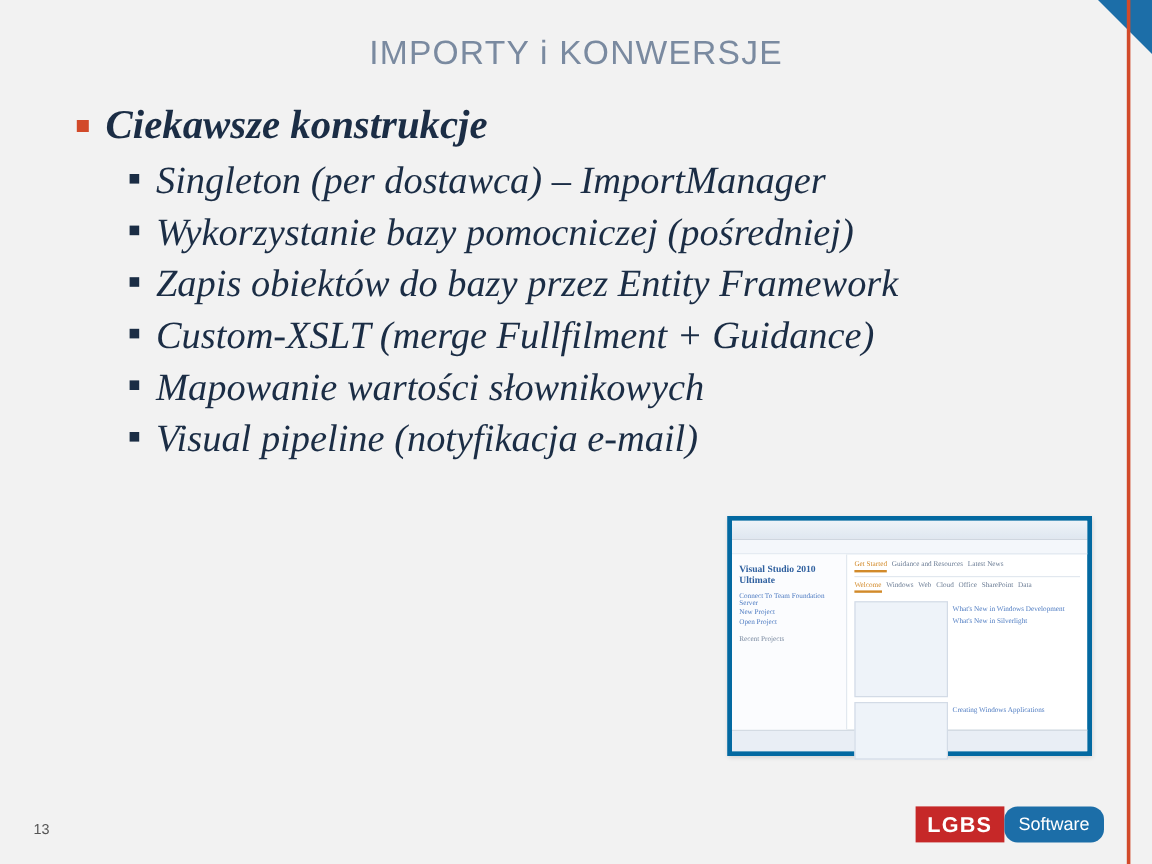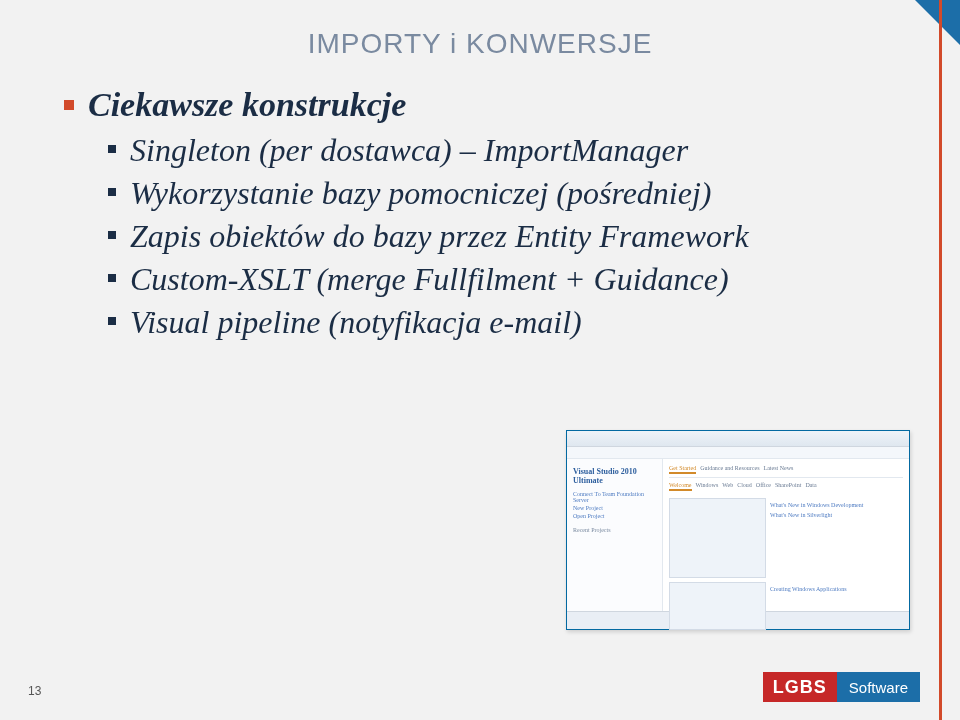--- a/index.html
+++ b/index.html
@@ -83,24 +83,24 @@
   }
   .lvl2 > li .txt {
     font-size: 32px;
     color: #1b2d45;
     font-style: italic;
   }
   .shot {
     position: absolute;
     right: 50px;
     bottom: 90px;
-    width: 344px;
+    width: 304px;
     height: 200px;
     background: #fff;
-    border: 1px solid #0369a1;
+    border: 4px solid #0369a1;
     box-shadow: 1px 2px 4px rgba(0,0,0,.15);
   }
   .shot .bar {
     height: 16px;
     background: linear-gradient(#eef3f8,#dfe7f0);
     border-bottom: 1px solid #cfd6df;
   }
   .shot .menu {
     height: 12px;
     background: #f4f7fb;
@@ -184,39 +184,41 @@
     align-items: center;
   }
   .logo .r {
     background: #1c6ea8;
     color: #fff;
     padding: 4px 12px;
     font-size: 15px;
     display: flex;
     align-items: center;
     font-weight: normal;
+    border-radius: 11px;
   }
 </style>
 </head>
 <body>
 
 <div class="corner"></div>
 <div class="right-rule"></div>
 
 <div class="slide">
   <h1 class="title">IMPORTY i KONWERSJE</h1>
 
   <ul class="lvl1">
     <li>
       <span class="txt">Ciekawsze konstrukcje</span>
       <ul class="lvl2">
         <li><span class="txt">Singleton (per dostawca) – ImportManager</span></li>
         <li><span class="txt">Wykorzystanie bazy pomocniczej (pośredniej)</span></li>
         <li><span class="txt">Zapis obiektów do bazy przez Entity Framework</span></li>
         <li><span class="txt">Custom-XSLT (merge Fullfilment + Guidance)</span></li>
+        <li><span class="txt">Mapowanie wartości słownikowych</span></li>
         <li><span class="txt">Visual pipeline (notyfikacja e-mail)</span></li>
       </ul>
     </li>
   </ul>
 </div>
 
 <div class="shot">
   <div class="bar"></div>
   <div class="menu"></div>
   <div class="body">

